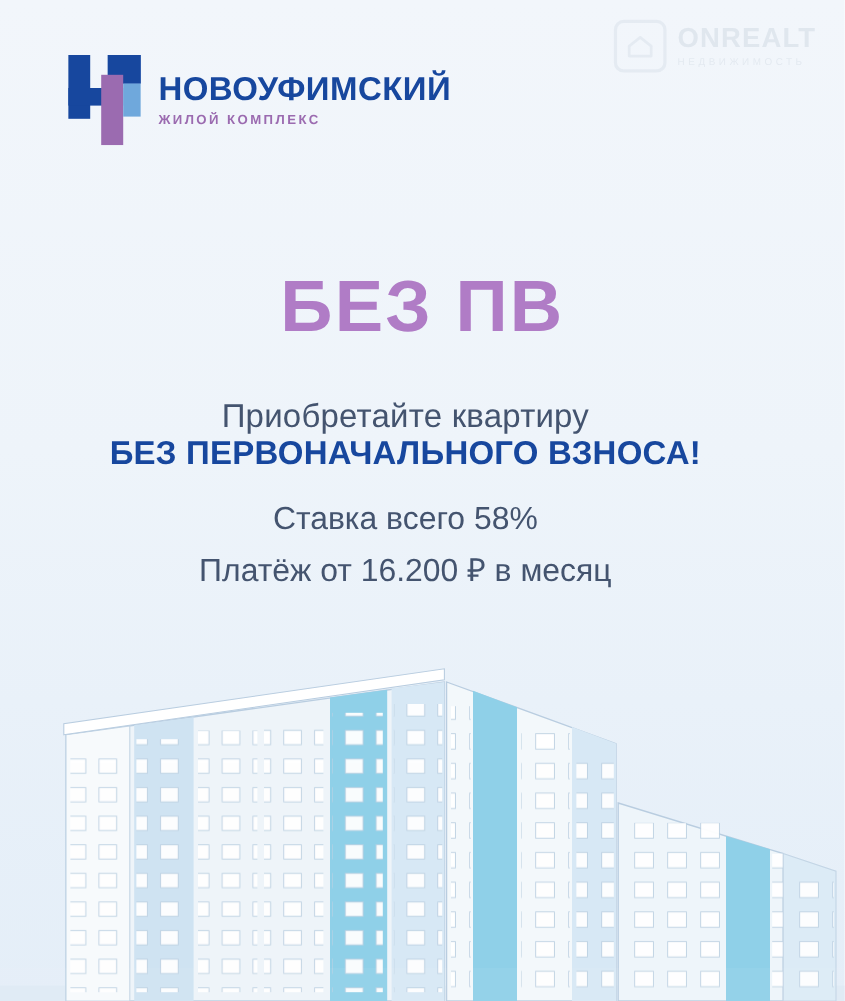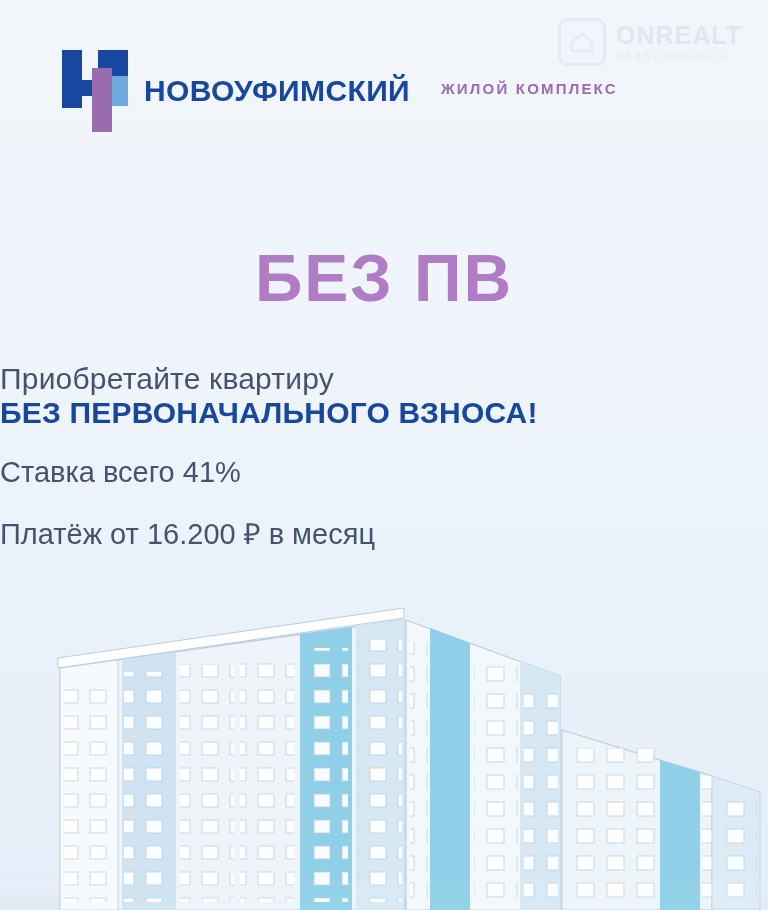--- a/index.html
+++ b/index.html
@@ -68,37 +68,36 @@
     gap: 16px;
   }
   .brand-mark {
     width: 66px;
     height: 82px;
     position: relative;
     flex: none;
   }
   .brand-text {
     display: flex;
-    flex-direction: row;
+    flex-direction: column;
     justify-content: center;
   }
   .brand-name {
     font-size: 30px;
     font-weight: bold;
     color: #17479e;
     letter-spacing: 0.4px;
     line-height: 1.05;
   }
   .brand-sub {
-    font-size: 15px;
+    font-size: 12px;
     font-weight: bold;
     color: #9b6bb0;
     letter-spacing: 2.2px;
     margin-top: 5px;
-    margin-left: 31px;
   }
 
   
   .headline {
     position: absolute;
     top: 240px;
     left: 0;
     width: 768px;
     text-align: center;
     font-size: 66px;
@@ -106,43 +105,44 @@
     color: #b07cc6;
     letter-spacing: 2px;
   }
 
   
   .copy {
     position: absolute;
     top: 362px;
     left: 0;
     width: 643px;
-    text-align: left;
+    text-align: center;
     color: #2a3f68;
+    padding-left: 47px;
   }
   .copy-line1 {
     font-size: 30px;
     color: #44546f;
     letter-spacing: 0.2px;
   }
   .copy-line2 {
     font-size: 30px;
     font-weight: bold;
     color: #17479e;
     letter-spacing: 0.2px;
   }
   .copy-line3 {
     font-size: 29px;
     color: #44546f;
     margin-top: 26px;
   }
   .copy-line4 {
     font-size: 29px;
     color: #44546f;
-    margin-top: 24px;
+    margin-top: 8px;
   }
 
   
   .building {
     position: absolute;
     left: 0;
     bottom: 0;
     width: 768px;
     height: 330px;
   }
@@ -184,21 +184,21 @@
       <span class="brand-name">НОВОУФИМСКИЙ</span>
       <span class="brand-sub">ЖИЛОЙ КОМПЛЕКС</span>
     </div>
   </div>
 
   <div class="headline">БЕЗ ПВ</div>
 
   <div class="copy">
     <div class="copy-line1">Приобретайте квартиру</div>
     <div class="copy-line2">БЕЗ ПЕРВОНАЧАЛЬНОГО ВЗНОСА!</div>
-    <div class="copy-line3">Ставка всего 41%</div>
+    <div class="copy-line3">Ставка всего 58%</div>
     <div class="copy-line4">Платёж от 16.200 ₽ в месяц</div>
   </div>
 
   <div class="building">
     <svg width="768" height="330" viewBox="0 0 768 330" aria-hidden="true">
       <defs>
         <pattern id="win-left" x="0" y="0" width="28" height="26" patternUnits="userSpaceOnUse">
           <rect x="6" y="6" width="16" height="13" fill="#ffffff" stroke="#b8cddf" stroke-width="0.8"></rect>
         </pattern>
         <pattern id="win-right" x="0" y="0" width="30" height="27" patternUnits="userSpaceOnUse">

